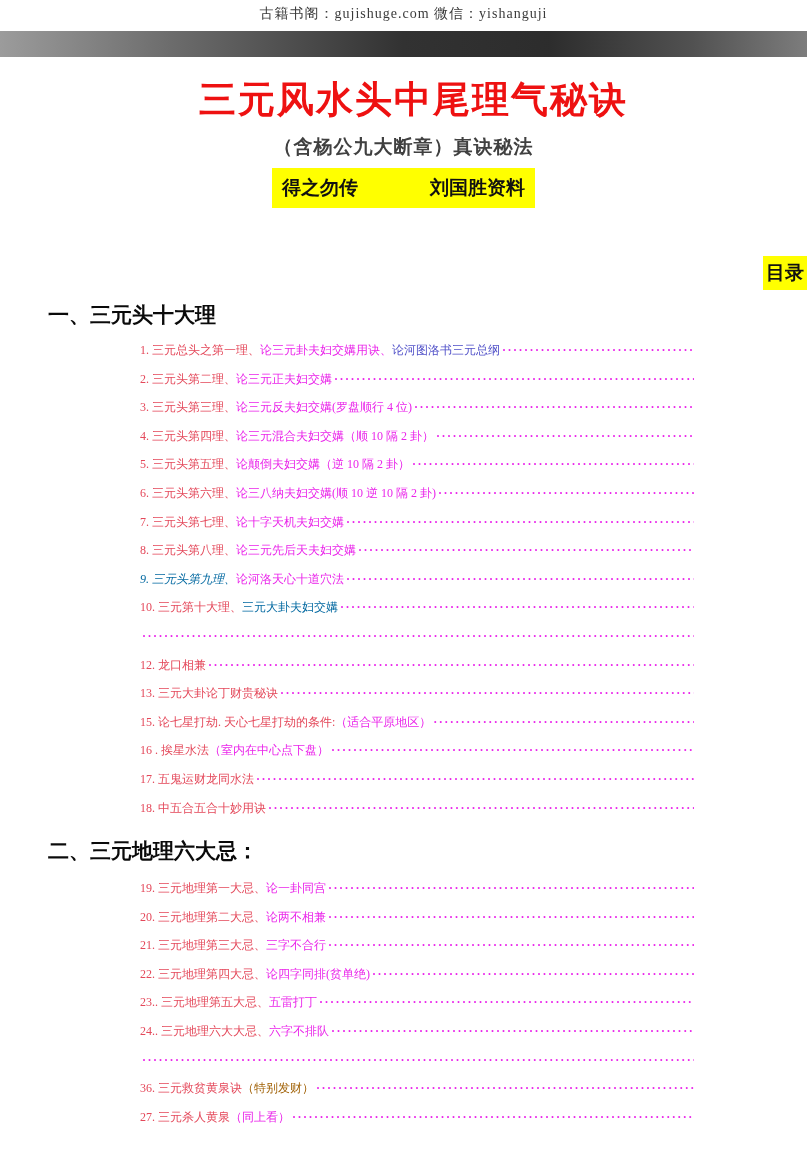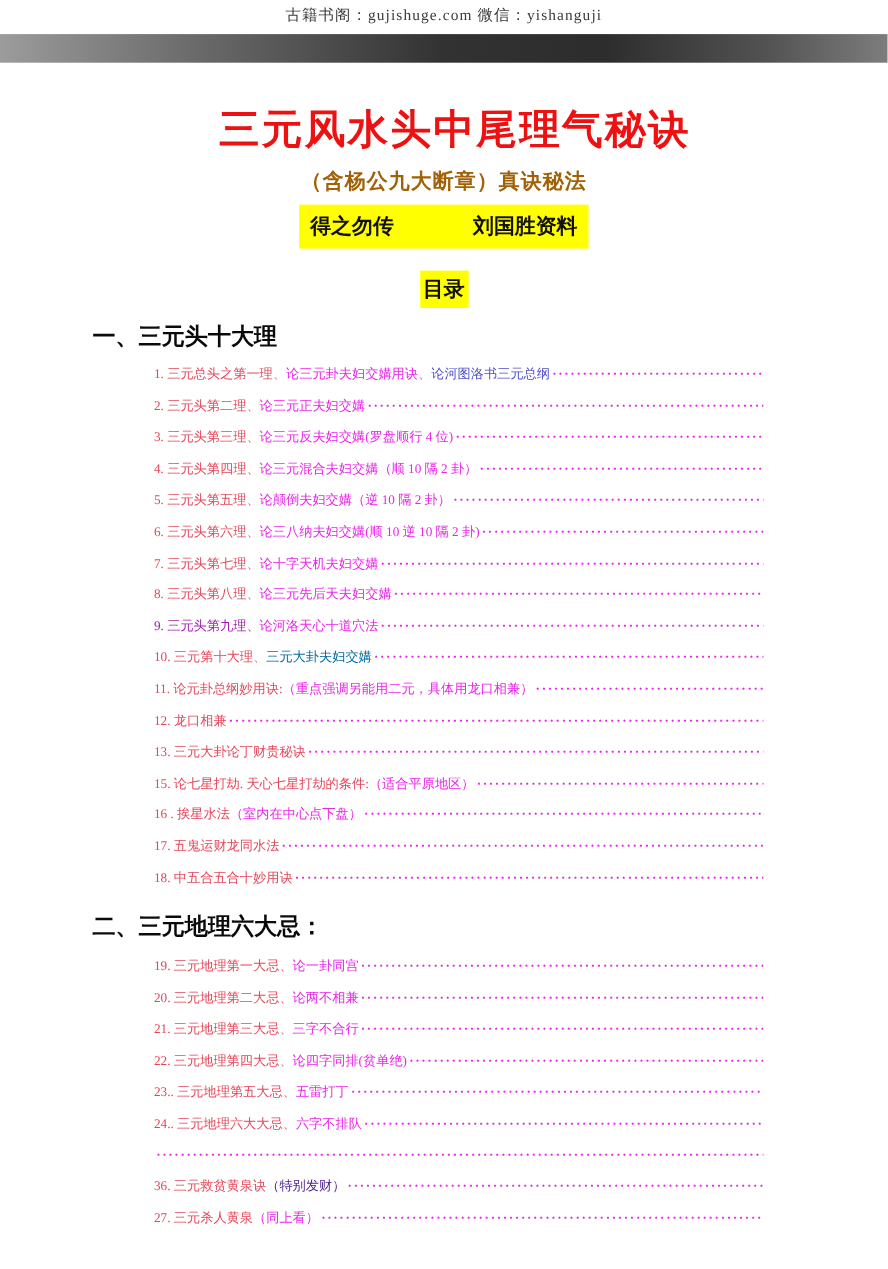--- a/index.html
+++ b/index.html
@@ -23,21 +23,21 @@
 
   .shadow-band {
     margin-top: 8px;
     width: 807px;
     height: 26px;
     background: linear-gradient(90deg, #8e8e8e 0%, #565656 22%, #161616 50%, #101010 68%, #3a3a3a 86%, #6b6b6b 100%);
     opacity: 0.88;
   }
 
   .doc-title {
-    margin-top: 36px;
+    margin-top: 18px;
     text-align: center;
     font-size: 37px;
     font-weight: bold;
     letter-spacing: 2px;
     font-family: "Liberation Sans", "DejaVu Sans", sans-serif;
     padding-left: 20px;
   }
 
   .doc-subtitle {
     margin-top: 9px;
@@ -59,41 +59,41 @@
     align-items: center;
     padding: 7px 10px;
     gap: 72px;
     font-size: 19px;
     font-weight: bold;
     color: #111;
     font-family: "Liberation Sans", "DejaVu Sans", sans-serif;
   }
 
   .toc-label-wrap {
-    margin-top: 20px;
-    display: flex;
-    justify-content: center;
+    margin-top: 48px;
+    display: flex;
+    justify-content: flex-end;
   }
   .toc-label {
     background: #ffff00;
     padding: 4px 3px;
     font-size: 19px;
     font-weight: bold;
     color: #111;
     font-family: "Liberation Sans", "DejaVu Sans", sans-serif;
   }
 
   .section-heading {
     margin-top: 12px;
-    padding-left: 84px;
+    padding-left: 48px;
     font-size: 21px;
     font-weight: bold;
     color: #0a0a0a;
     line-height: 30px;
-    font-family: Liberation Sans, sans-serif;
+    font-family: Liberation Mono, monospace;
   }
   .section-heading.second { margin-top: 16px; margin-bottom: 6px; }
 
   .toc-list { margin-top: 4px; }
 
   .toc-item {
     display: flex;
     align-items: baseline;
     padding-left: 140px;
     padding-right: 113px;
@@ -116,21 +116,21 @@
 <body>
 
 <div class="page">
 
   <div class="site-note">古籍书阁：gujishuge.com 微信：yishanguji</div>
 
   <div class="shadow-band"></div>
 
   <div class="doc-title" style="color: rgb(238, 17, 17);">三元风水头中尾理气秘诀</div>
 
-  <div class="doc-subtitle" style="color: #a16207;">（含杨公九大断章）真诀秘法</div>
+  <div class="doc-subtitle" style="color: #404040;">（含杨公九大断章）真诀秘法</div>
 
   <div class="badge-row">
     <div class="badge">
       <span>得之勿传</span>
       <span>刘国胜资料</span>
     </div>
   </div>
 
   <div class="toc-label-wrap">
     <div class="toc-label">目录</div>
@@ -165,29 +165,28 @@
         </div>
         <div class="toc-item">
           <span class="text"><span style="color: rgb(228, 72, 90);">7. 三元头第七理、</span><span style="color: rgb(234, 37, 234);">论十字天机夫妇交媾</span></span>
           <span class="leader" style="color: rgb(234, 37, 234);">········································································································································································································</span>
         </div>
         <div class="toc-item">
           <span class="text"><span style="color: rgb(228, 72, 90);">8. 三元头第八理、</span><span style="color: rgb(234, 37, 234);">论三元先后天夫妇交媾</span></span>
           <span class="leader" style="color: rgb(234, 37, 234);">········································································································································································································</span>
         </div>
         <div class="toc-item">
-          <span class="text"><span style="color: #a21caf;">9. 三元头第九理、</span><span style="color: rgb(234, 37, 234);">论河洛天心十道穴法</span></span>
+          <span class="text"><span style="color: #0369a1; font-style: italic;">9. 三元头第九理、</span><span style="color: rgb(234, 37, 234);">论河洛天心十道穴法</span></span>
           <span class="leader" style="color: rgb(234, 37, 234);">········································································································································································································</span>
         </div>
         <div class="toc-item">
           <span class="text"><span style="color: rgb(228, 72, 90);">10. 三元第十大理、</span><span style="color: #0369a1;">三元大卦夫妇交媾</span></span>
           <span class="leader" style="color: rgb(234, 37, 234);">········································································································································································································</span>
         </div>
         <div class="toc-item">
-          <span class="text"><span style="color: rgb(228, 72, 90);">11. 论元卦总纲妙用诀:</span><span style="color: rgb(234, 37, 234);">（重点强调另能用二元，具体用龙口相兼）</span></span>
           <span class="leader" style="color: rgb(234, 37, 234);">········································································································································································································</span>
         </div>
         <div class="toc-item">
           <span class="text"><span style="color: rgb(228, 72, 90);">12. 龙口相兼</span></span>
           <span class="leader" style="color: rgb(234, 37, 234);">········································································································································································································</span>
         </div>
         <div class="toc-item">
           <span class="text"><span style="color: rgb(228, 72, 90);">13. 三元大卦论丁财贵秘诀</span></span>
           <span class="leader" style="color: rgb(234, 37, 234);">········································································································································································································</span>
         </div>
@@ -231,21 +230,21 @@
           <span class="leader" style="color: rgb(234, 37, 234);">········································································································································································································</span>
         </div>
         <div class="toc-item">
           <span class="text"><span style="color: rgb(228, 72, 90);">24.. 三元地理六大大忌、</span><span style="color: rgb(234, 37, 234);">六字不排队</span></span>
           <span class="leader" style="color: rgb(234, 37, 234);">········································································································································································································</span>
         </div>
         <div class="toc-item">
           <span class="leader" style="color: rgb(234, 37, 234);">········································································································································································································</span>
         </div>
         <div class="toc-item">
-          <span class="text"><span style="color: rgb(228, 72, 90);">36.  三元救贫黄泉诀</span><span style="color: #4c1d95; text-align: center;">（特别发财）</span></span>
+          <span class="text"><span style="color: rgb(228, 72, 90);">36.  三元救贫黄泉诀</span><span style="color: #a16207; text-align: center;">（特别发财）</span></span>
           <span class="leader" style="color: rgb(234, 37, 234);">········································································································································································································</span>
         </div>
         <div class="toc-item">
           <span class="text"><span style="color: rgb(228, 72, 90);">27. 三元杀人黄泉</span><span style="color: rgb(234, 37, 234);">（同上看）</span></span>
           <span class="leader" style="color: rgb(234, 37, 234);">········································································································································································································</span>
         </div>
       </div>
     </div>
 
 </div>

